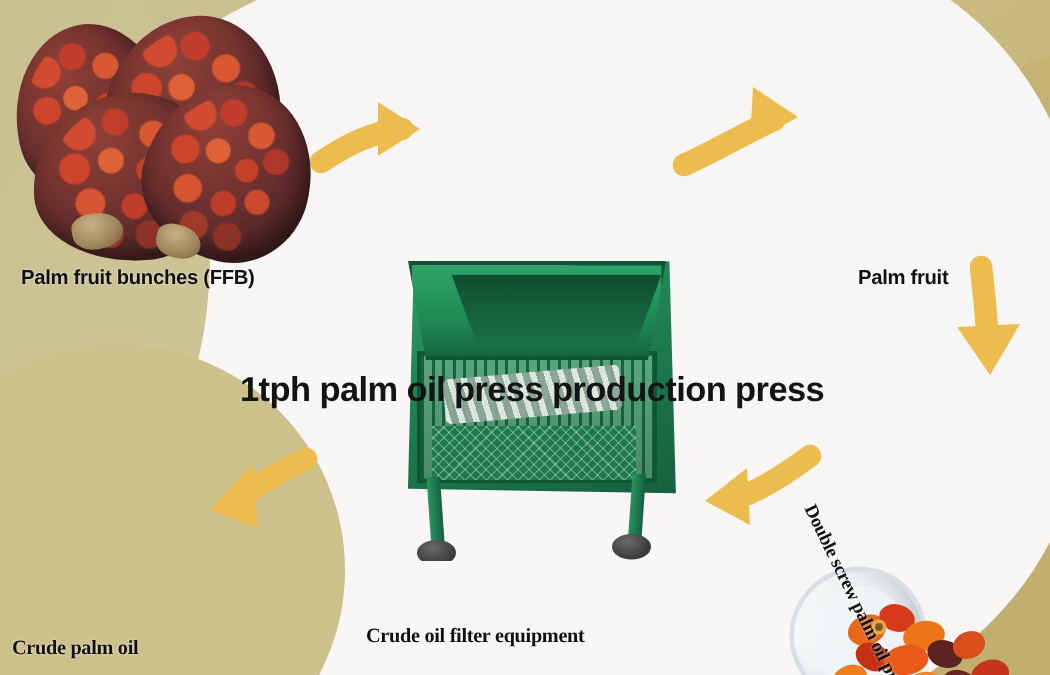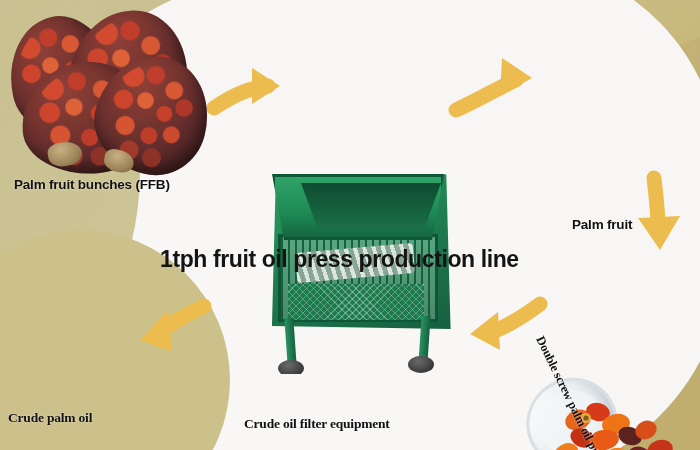--- a/index.html
+++ b/index.html
@@ -195,29 +195,29 @@
     background: linear-gradient(140deg, rgba(255,255,255,0.88) 0%, rgba(226,232,236,0.7) 50%, rgba(200,210,216,0.55) 100%);
     border: 3px solid rgba(214,222,228,0.95);
     transform: rotate(-34deg);
     box-shadow: inset -4px -6px 10px rgba(150,165,175,0.4);
   }
   .bowl-inner {
     position: absolute; inset: 12%;
     border-radius: 50%;
     background: rgba(244,248,250,0.6);
   }
-  #cap-fruit { left: 572px; top: 177px; font-size: 13.5px; margin-top: 40px; }
+  #cap-fruit { left: 572px; top: 177px; font-size: 13.5px; }
   #cap-press {
     left: 546px; top: 334px;
     font-size: 12.5px;
     transform: rotate(64deg);
     transform-origin: left top;
   }
   #cap-filter { left: 244px; top: 400px; font-size: 13.5px; margin-top: 16px; }
-  #cap-oil { left: 8px; top: 410px; font-size: 13.5px; }
+  #cap-oil { left: 8px; top: 424px; font-size: 13.5px; }
 
   
   .arrow { position: absolute; pointer-events: none; }
 
   
   #title {
     position: absolute;
     left: 160px; top: 246px;
     font-family: "Liberation Sans", sans-serif;
     font-size: 23px;
@@ -328,15 +328,15 @@
       <path d="M540,304 C524,316 508,326 492,332" stroke="#EDBC4E" stroke-width="15" fill="none" stroke-linecap="round"></path>
       <path d="M498,312 L470,334 L500,350 Z" fill="#EDBC4E"></path>
     </g>
 
     <g>
       <path d="M204,306 C188,314 172,322 160,332" stroke="#EDBC4E" stroke-width="15" fill="none" stroke-linecap="round"></path>
       <path d="M168,310 L140,340 L172,352 Z" fill="#EDBC4E"></path>
     </g>
   </svg>
 
-  <div id="title">1tph fruit oil press production line</div>
+  <div id="title">1tph palm oil press production press</div>
 
 </div>
 
 </body></html>

